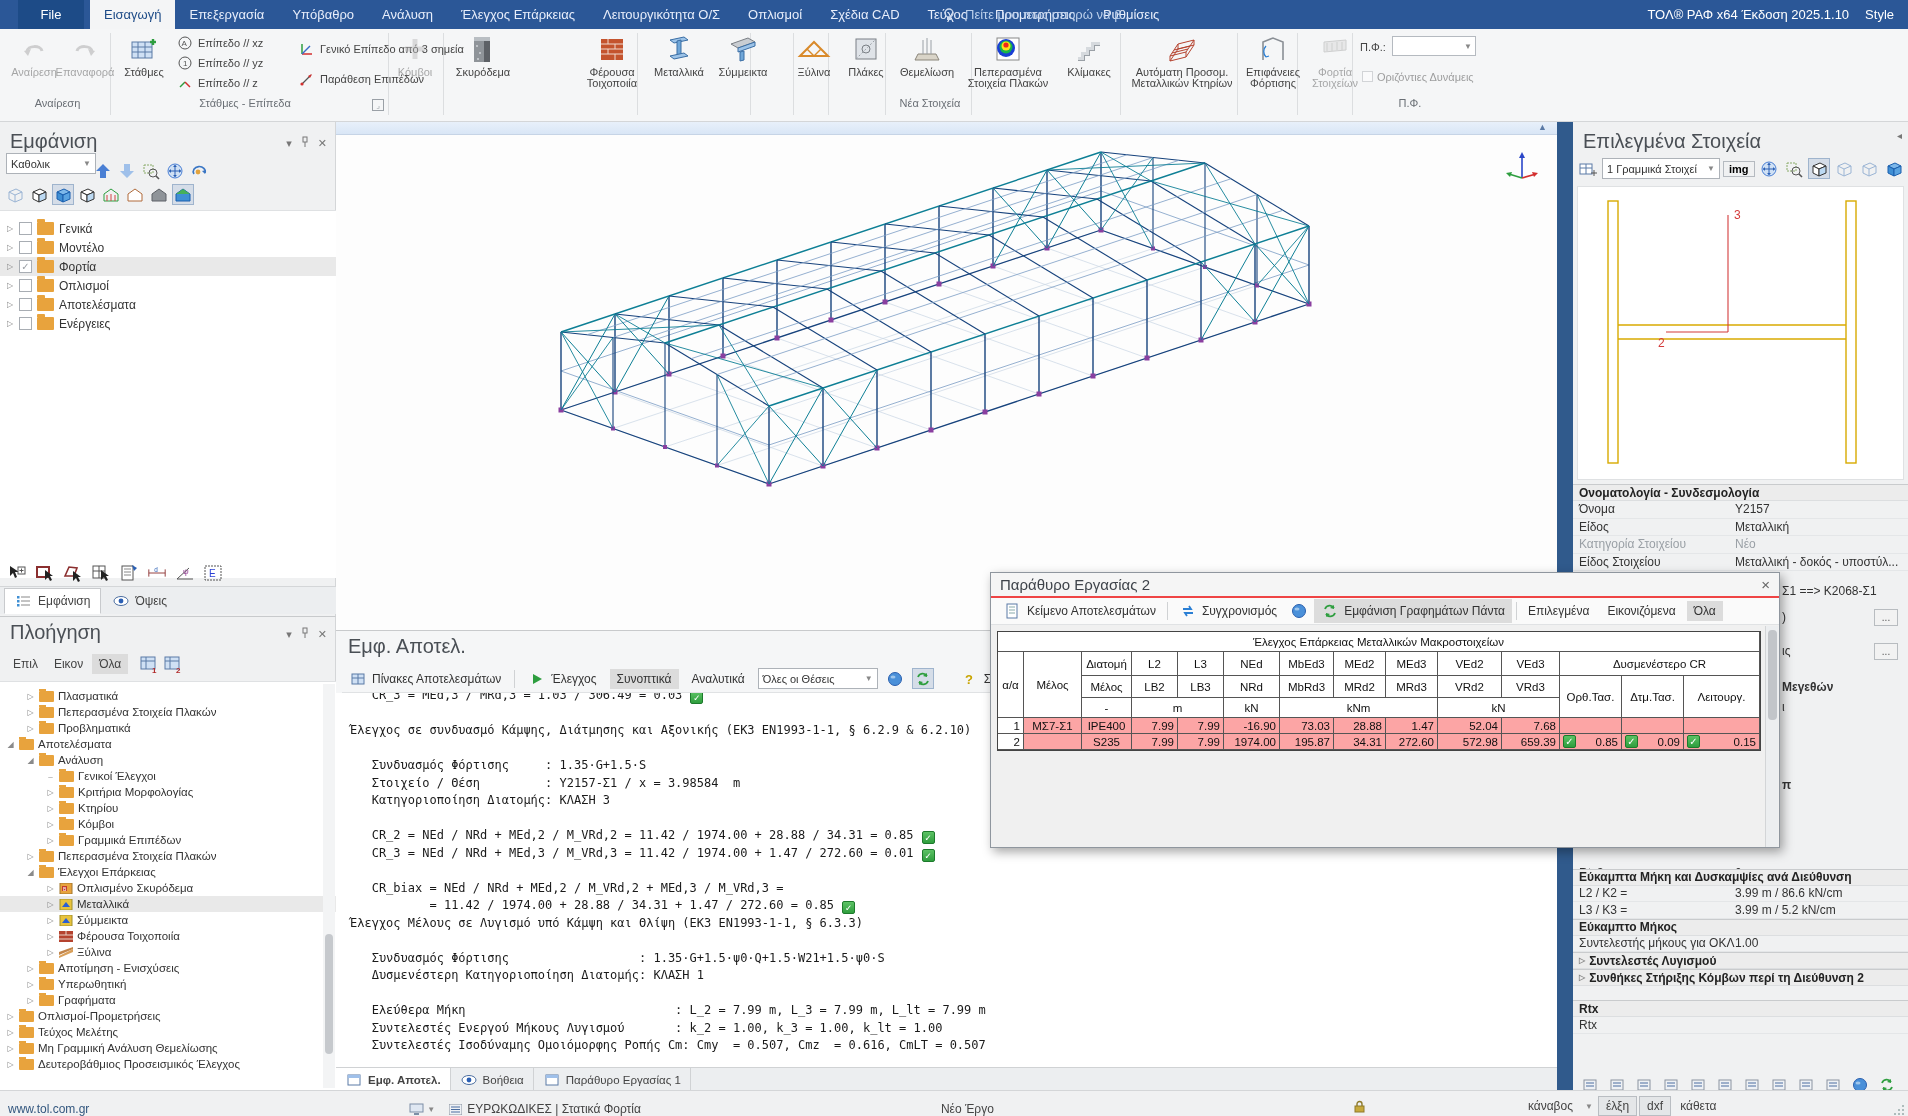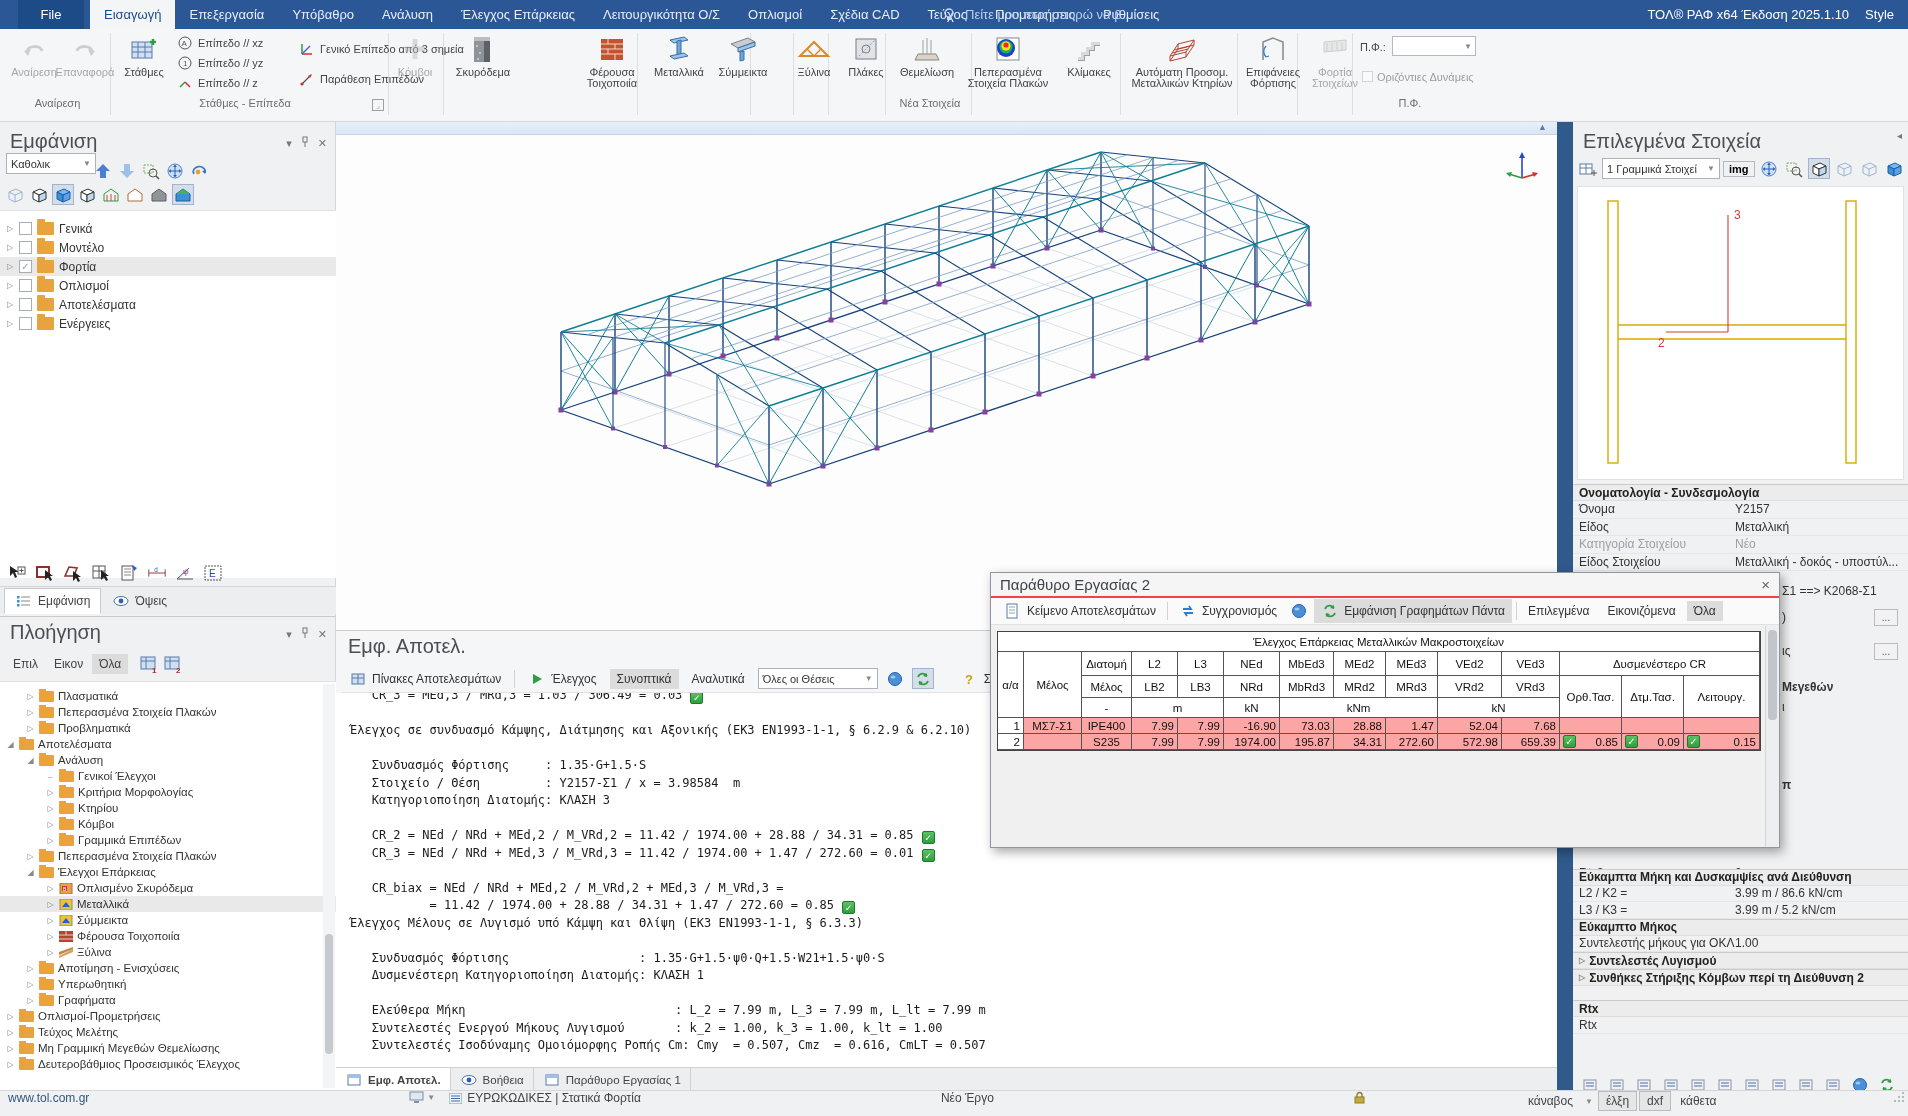--- a/index.html
+++ b/index.html
@@ -69,21 +69,21 @@
   
   .rpanel{left:1573px;top:122px;width:335px;height:968px;background:#f0f1f2;z-index:20;}
   .prop-h{background:#ececec;border-top:1px solid #c9cbcd;border-bottom:1px solid #dcdee0;font-weight:bold;font-size:12px;color:#222;display:flex;align-items:center;padding:0 6px;text-align:right;}
   .prop-r{display:flex;font-size:12px;color:#333;border-bottom:1px solid #e4e6e8;align-items:center;}
   .prop-r .k{width:162px;padding-left:6px;}
   .prop-r .v{flex:1;}
   .dim{color:#9aa0a6;}
   .frag{position:absolute;left:1782px;font-size:12px;color:#333;z-index:22;}
   .dots{position:absolute;width:24px;height:17px;background:#f2f2f2;border:1px solid #b8bcc0;font-size:10px;color:#555;display:flex;align-items:center;justify-content:center;z-index:22;}
   
-  .statusbar{left:0;top:1090px;width:1908px;height:26px;background:#f0f1f2;border-top:1px solid #d4d6d8;display:flex;align-items:flex-start;font-size:12px;color:#444;z-index:70;}
+  .statusbar{left:0;top:1090px;width:1908px;height:26px;background:#f0f1f2;border-top:1px solid #d4d6d8;display:flex;align-items:flex-end;font-size:12px;color:#444;z-index:70;}
   .stoggle{padding:2px 7px;margin:0 1px;}
   .stoggle.on{background:#e4e6e8;border:1px solid #b9bdc2;}
   .icon18{width:18px;height:18px;display:inline-flex;align-items:center;justify-content:center;}
   .darkstrip{left:1557px;top:122px;width:16px;height:968px;background:#305a8c;z-index:15;}
 </style>
 </head>
 <body>
 
 <div class="app">
 
@@ -691,21 +691,21 @@
             <span>Οπλισμοί-Προμετρήσεις</span>
           </div>
           <div class="navrow" style="padding-left: 6px;">
             <span class="exp">▷</span>
             <span class="nfold"></span>
             <span>Τεύχος Μελέτης</span>
           </div>
           <div class="navrow" style="padding-left: 6px;">
             <span class="exp">▷</span>
             <span class="nfold"></span>
-            <span>Μη Γραμμική Μεγεθών Θεμελίωσης</span>
+            <span>Μη Γραμμική Ανάλυση Θεμελίωσης</span>
           </div>
           <div class="navrow" style="padding-left: 6px;">
             <span class="exp">▷</span>
             <span class="nfold"></span>
             <span>Δευτεροβάθμιος Προσεισμικός Έλεγχος</span>
           </div>
         </div>
       <div class="abs" style="right:1px;top:2px;width:12px;height:404px;background:#f3f4f5;">
         <div class="abs" style="left:2px;top:250px;width:8px;height:120px;background:#c6c9cd;border-radius:4px;"></div>
       </div>

